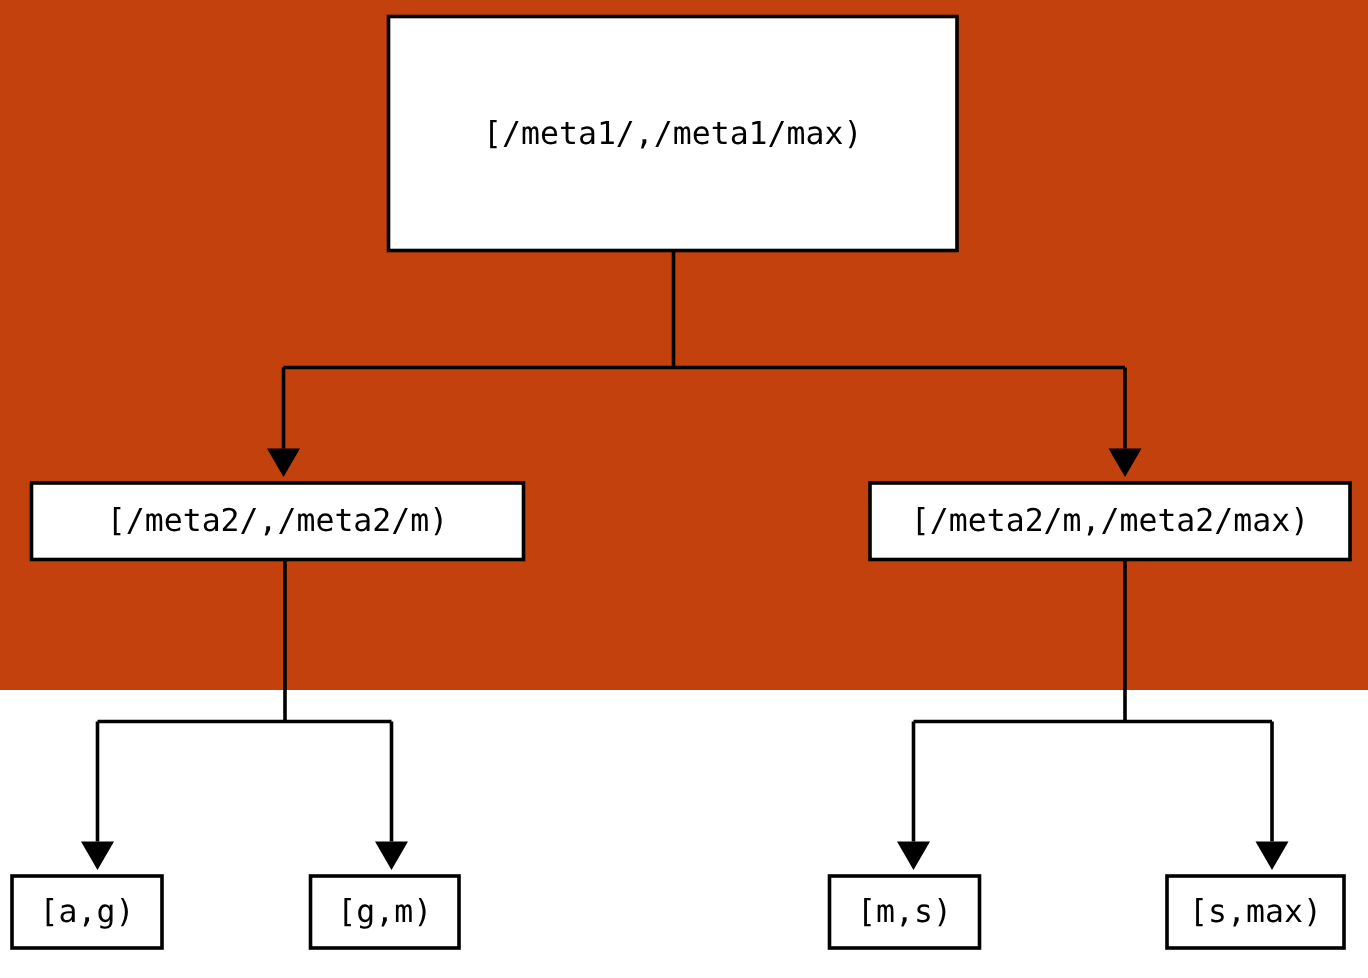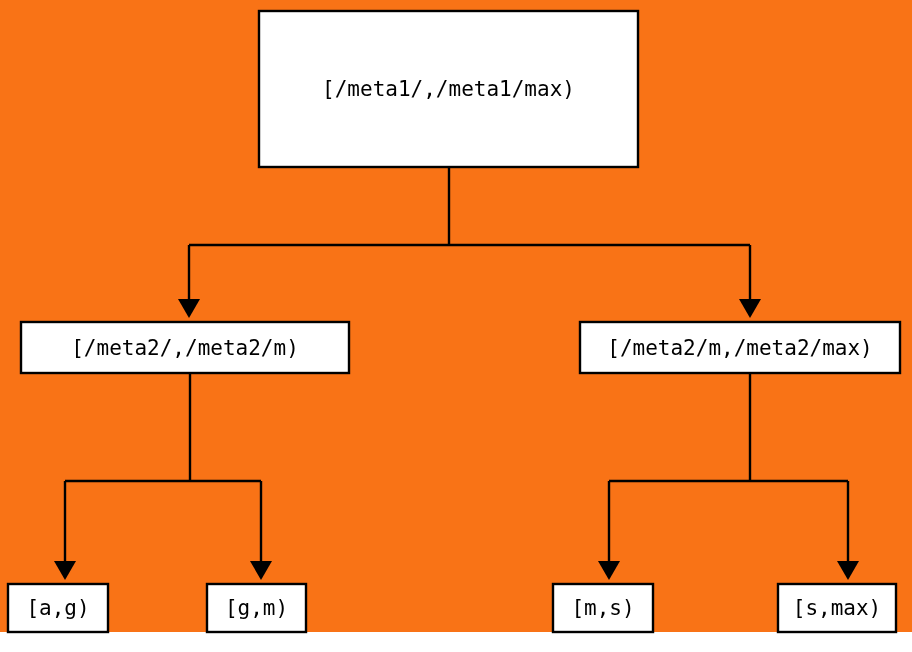--- a/index.html
+++ b/index.html
@@ -10,22 +10,22 @@
   }
   body {
     width: 912px;
     height: 652px;
     font-family: "DejaVu Sans Mono", "Liberation Mono", monospace;
     overflow: hidden;
   }
   #diagram-root {
     position: relative;
     width: 912px;
-    height: 632px;
-    background: #f97316;
+    height: 460px;
+    background: #c2410c;
   }
   svg#tree-svg {
     display: block;
     width: 912px;
     height: 652px;
   }
   .node-box {
     fill: #ffffff;
     stroke: #000000;
     stroke-width: 2.4;

